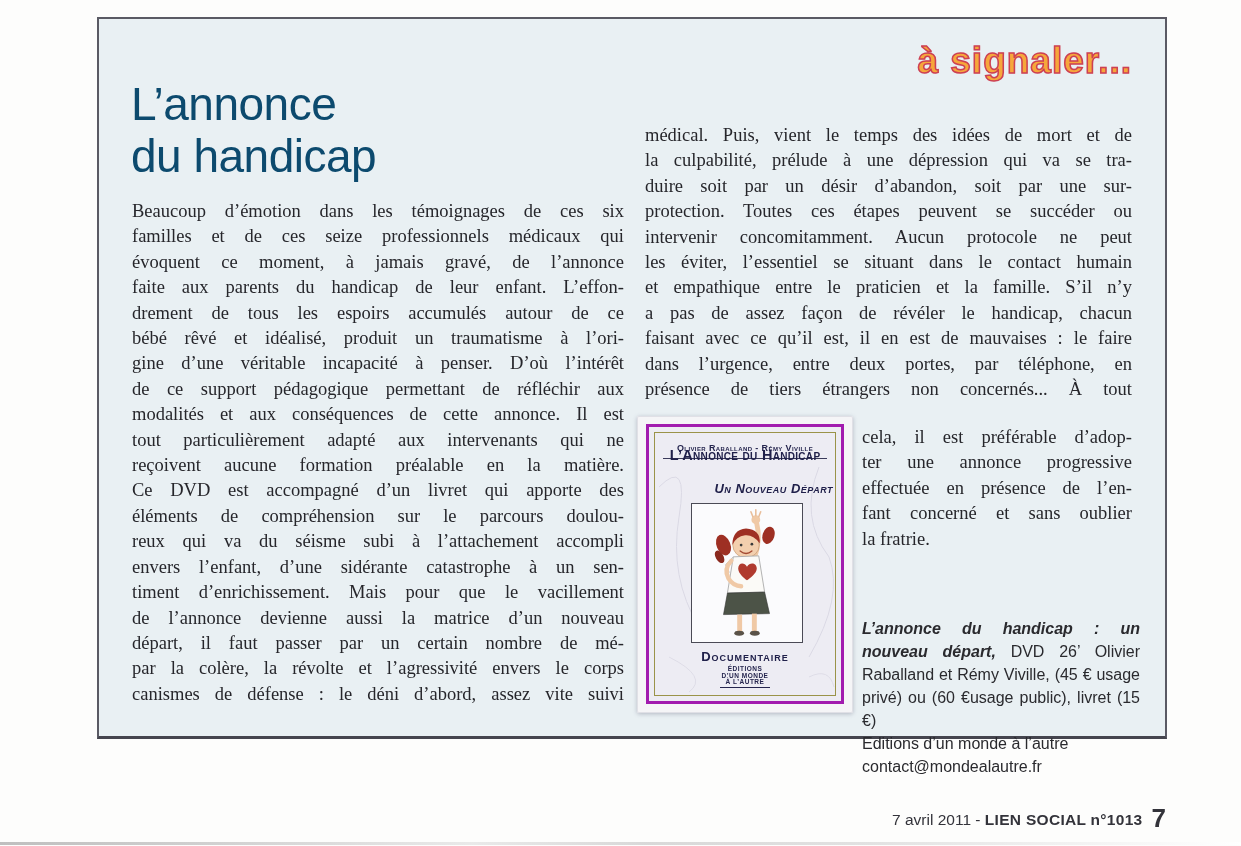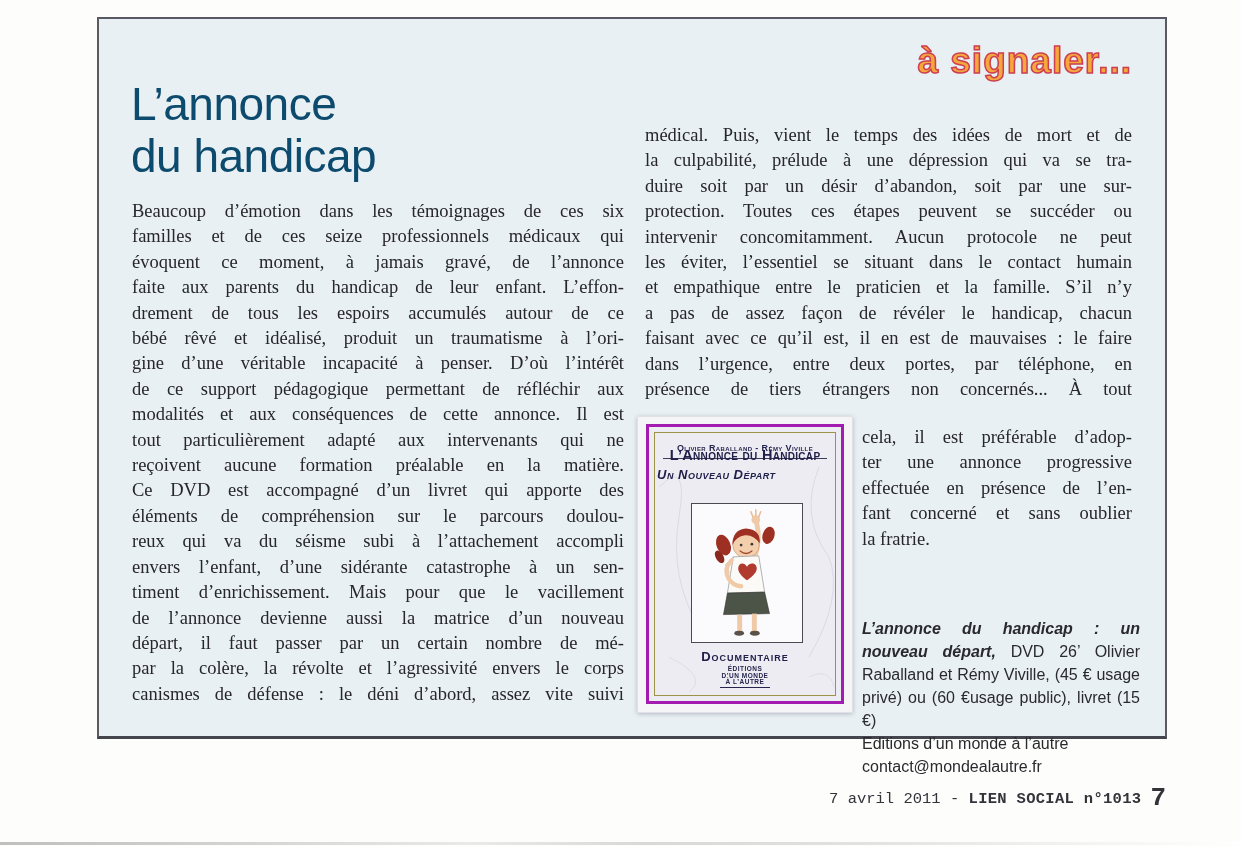--- a/index.html
+++ b/index.html
@@ -61,21 +61,21 @@
     font-size:9px; font-weight:bold; font-variant:small-caps;
     letter-spacing:0.4px; color:#25254e;
   }
   .cover-rule { position:absolute; left:14px; right:14px; top:31px; border-top:1px solid #3a3a5a; }
   .cover-title {
     position:absolute; left:8px; right:8px; top:20px; text-align:center;
     font-size:14.5px; font-weight:bold; font-variant:small-caps;
     letter-spacing:0.3px; color:#20204a;
   }
   .cover-subtitle {
-    position:absolute; left:8px; right:8px; top:40px; text-align:left;
+    position:absolute; left:8px; right:8px; top:54px; text-align:right;
     font-size:13px; font-weight:bold; font-style:italic; font-variant:small-caps;
     letter-spacing:0.5px; color:#20204a;
   }
   .cover-illus {
     position:absolute; left:42px; top:76px; width:112px; height:140px;
     background:#fbfbfd; border:1px solid #4a4a55;
   }
   .cover-genre {
     position:absolute; left:8px; right:8px; top:222px; text-align:center;
     font-size:13px; font-weight:bold; font-variant:small-caps;
@@ -94,22 +94,22 @@
   
   .caption {
     position:absolute; left:862px; top:577px; width:278px;
     font-family:"Liberation Sans", sans-serif;
     font-size:16px; line-height:23px; color:#2a2a2e;
   }
   .caption .caption-body { text-align:justify;margin-top:40px; }
   .caption .lead { font-weight:bold; font-style:italic; }
   
   .footer {
-    position:absolute; right:75px; top:783px; 
-    font-family:Liberation Mono, monospace; color:#33333a;
+    position:absolute; right:75px; top:803px; 
+    font-family:Liberation Sans, sans-serif; color:#33333a;
     font-size:15.5px;
   }
   .footer .mag { font-weight:bold; letter-spacing:0.3px; }
   .footer .pagenum {
     font-weight:bold; font-size:26px; margin-left:9px; vertical-align:-2px;
   }
   
   .scan-bar {
     position:absolute; left:0; bottom:1px; width:100%; height:3px;
     background:linear-gradient(90deg,#b4b4b4 0%,#cacaca 18%,#e6e6e6 38%,#d2d2d2 52%,#dddddd 70%,#f2f2f2 88%,#ffffff 100%);

